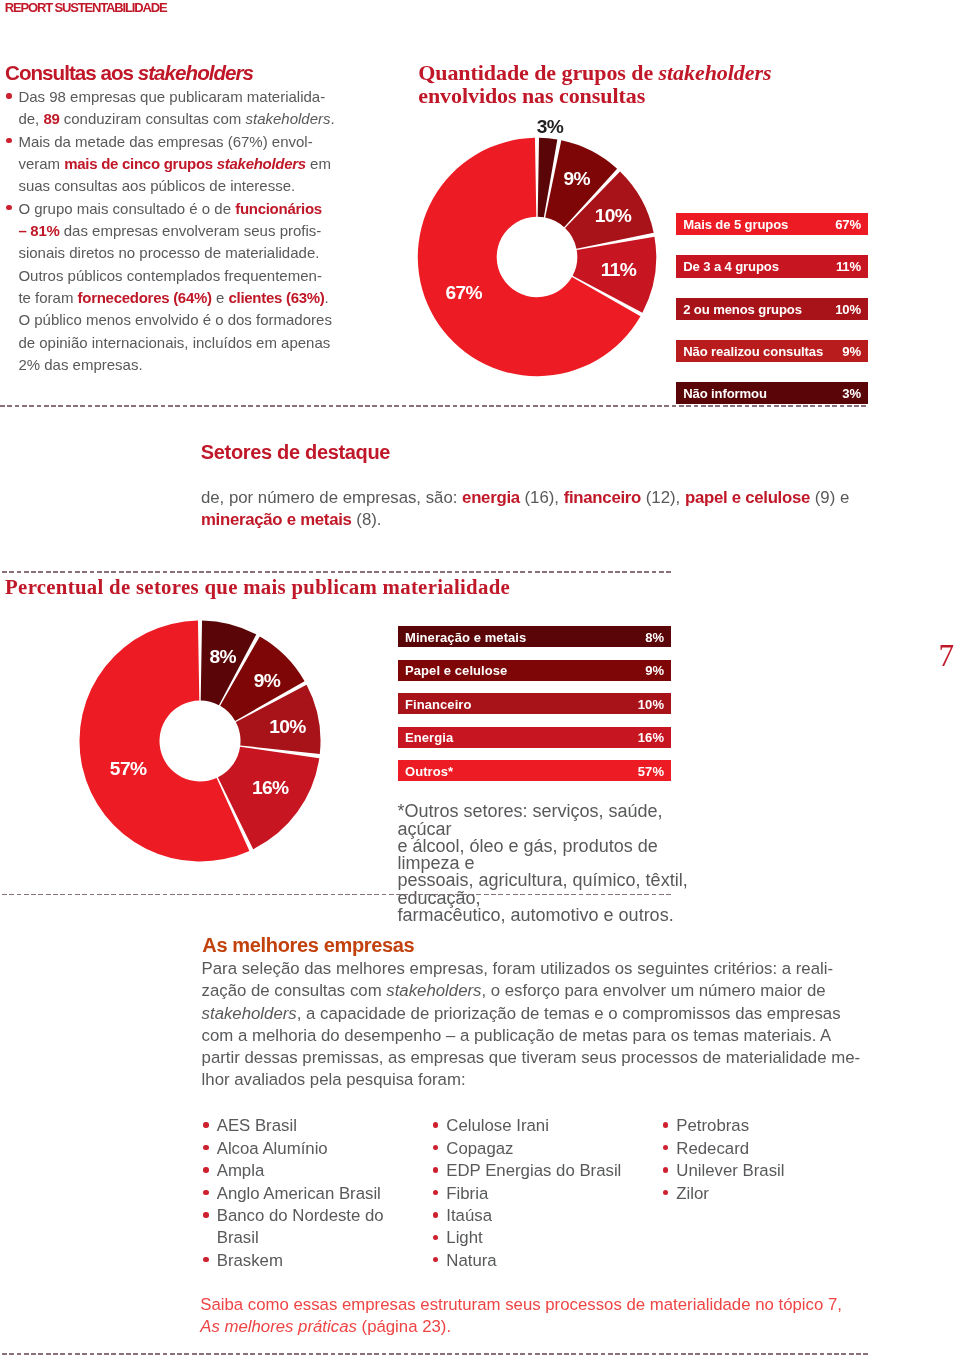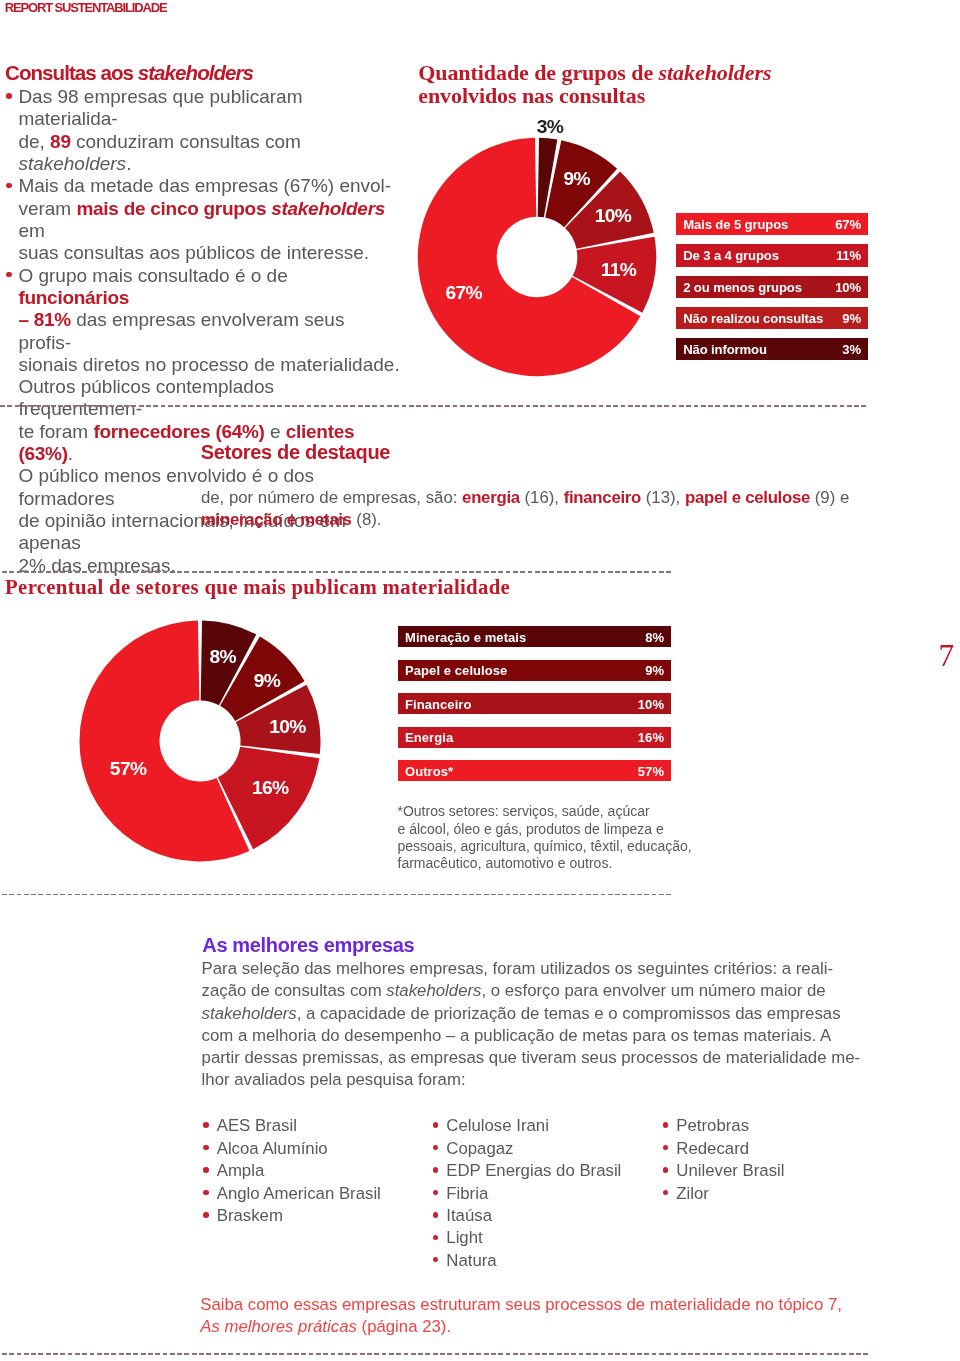--- a/index.html
+++ b/index.html
@@ -16,53 +16,53 @@
 
 .rule{height:1.4px;background-image:repeating-linear-gradient(to right,
  #8A7078 0px,#8A7078 4.8px,rgba(255,255,255,0) 4.8px,rgba(255,255,255,0) 7.3px);}
 #rule1{left:0px;top:405.3px;width:868px;}
 #rule2{left:2px;top:571.2px;width:668.5px;}
 #rule3{left:2px;top:893.8px;width:669px;}
 #rule4{left:2px;top:1353.4px;width:866.5px;}
 
 #h-consultas{left:5px;top:60.5px;font-size:20.6px;font-weight:bold;color:#C01828;letter-spacing:-0.98px;}
 
-#leftcol{left:1.9px;top:85.9px;width:400px;font-size:19px;line-height:22.33px;color:#58595B;}
+#leftcol{left:1.9px;top:85.9px;width:400px;font-size:15px;line-height:22.33px;color:#58595B;}
 #leftcol .li{position:relative;padding-left:16.5px;}
 .bullet-dot{position:absolute;width:5.4px;height:5.4px;border-radius:50%;background:#CE2130;}
 #leftcol .li .bullet-dot{left:4.4px;top:7.3px;}
 
 #c1-title{left:418.2px;top:60.5px;font-family:"Liberation Serif",serif;font-weight:bold;
  color:#C01828;font-size:22px;line-height:23.7px;letter-spacing:-0.07px;}
 
 #c1-svg{left:411.8px;top:132.2px;}
 #c1-legend{left:676px;top:213px;width:192px;}
-.legend-row{position:relative;height:22.3px;margin-bottom:9px;color:#ffffff;}
+.legend-row{position:relative;height:22.3px;margin-bottom:20px;color:#ffffff;}
 .legend-row .lab{position:absolute;left:7.2px;top:50%;transform:translateY(-50%);
  font-size:13.1px;font-weight:bold;white-space:nowrap;letter-spacing:-0.12px;}
 .legend-row .val{position:absolute;right:7px;top:50%;transform:translateY(-50%);
  font-size:13.1px;font-weight:bold;letter-spacing:-0.12px;}
 .pielab{position:absolute;font-weight:bold;white-space:nowrap;letter-spacing:-0.65px;
  transform:translate(-50%,-50%);color:#ffffff;}
 
 #h-setores{left:200.8px;top:441.4px;font-size:20px;font-weight:bold;color:#C01828;letter-spacing:-0.33px;}
 #p-setores{left:200.9px;top:465.2px;width:700px;font-size:16.8px;line-height:22.1px;color:#58595B;}
 
 #c2-title{left:5.1px;top:575.4px;font-family:"Liberation Serif",serif;font-weight:bold;
  color:#C01828;font-size:20.8px;letter-spacing:0.3px;}
 #c2-svg{left:72px;top:613px;}
 #c2-legend{left:397.9px;top:626.3px;width:272.7px;}
 #c2-legend .legend-row{height:21px;margin-bottom:12.5px;}
 #c2-legend .legend-row .lab{left:7.1px;font-size:13px;letter-spacing:0.08px;}
 #c2-legend .legend-row .val{right:6.5px;font-size:13px;letter-spacing:0.08px;}
-#c2-foot{left:397.5px;top:803.3px;width:300px;font-size:14px;line-height:17.25px;color:#58595B;}
+#c2-foot{left:397.5px;top:803.3px;width:300px;font-size:18px;line-height:17.25px;color:#58595B;}
 
 #pagenum{left:938.5px;top:638.2px;font-family:"Liberation Serif",serif;font-size:31.2px;color:#C01828;}
 
-#h-melhores{left:202.3px;top:934px;font-size:20px;font-weight:bold;color:#6d28d9;letter-spacing:-0.35px;}
+#h-melhores{left:202.3px;top:934px;font-size:20px;font-weight:bold;color:#c2410c;letter-spacing:-0.35px;}
 #p-melhores{left:201.6px;top:958.4px;width:700px;font-size:16.8px;line-height:22.1px;color:#58595B;}
 
 .complist{font-size:16.8px;line-height:22.4px;color:#58595B;}
 .complist .ci{position:relative;padding-left:11.3px;}
 .complist .ci .bullet-dot{left:-2.1px;top:7.2px;}
 #cl1{left:205.4px;top:1115.3px;width:190px;}
 #cl2{left:435px;top:1115.3px;width:215px;}
 #cl3{left:665px;top:1115.3px;width:200px;}
 
 #p-footer{left:200.2px;top:1293.9px;width:700px;font-size:16.8px;line-height:22.3px;color:#ef4444;}
@@ -143,21 +143,21 @@
       <span class="lab">Não informou</span>
       <span class="val">3%</span>
     </div>
   </div>
 
 <div class="abs rule" id="rule1"></div>
 
 <div class="abs" id="h-setores">Setores de destaque</div>
 <div class="abs" id="p-setores">
   <br>
-  <span>de, por número de empresas, são: </span><b class="red">energia</b><span> (16), </span><b class="red">financeiro</b><span> (13), </span><b class="red">papel e celulose</b><span> (9) e</span><br>
+  <span>de, por número de empresas, são: </span><b class="red">energia</b><span> (16), </span><b class="red">financeiro</b><span> (12), </span><b class="red">papel e celulose</b><span> (9) e</span><br>
   <b class="red">mineração e metais</b><span> (8).</span>
 </div>
 
 <div class="abs rule" id="rule2"></div>
 
 <div class="abs" id="c2-title">Percentual de setores que mais publicam materialidade</div>
 <svg class="abs" id="c2-svg" width="256" height="256" viewBox="0 0 256 256">
     <path d="M 130.05 7.52 A 120.5 120.5 0 0 1 184.25 21.43 L 146.90 92.18 A 40.5 40.5 0 0 0 128.69 87.51 Z" fill="#5A0507"></path>
     <path d="M 187.84 23.41 A 120.5 120.5 0 0 1 232.59 68.16 L 163.15 107.89 A 40.5 40.5 0 0 0 148.11 92.85 Z" fill="#7E0606"></path>
     <path d="M 234.57 71.75 A 120.5 120.5 0 0 1 247.79 141.07 L 168.26 132.39 A 40.5 40.5 0 0 0 163.82 109.10 Z" fill="#A81219"></path>
@@ -212,20 +212,21 @@
   <span>com a melhoria do desempenho – a publicação de metas para os temas materiais. A</span><br>
   <span>partir dessas premissas, as empresas que tiveram seus processos de materialidade me-</span><br>
   <span>lhor avaliados pela pesquisa foram:</span>
 </div>
 
 <div class="abs complist" id="cl1">
     <div class="ci"><span class="bullet-dot"></span><span>AES Brasil</span></div>
     <div class="ci"><span class="bullet-dot"></span><span>Alcoa Alumínio</span></div>
     <div class="ci"><span class="bullet-dot"></span><span>Ampla</span></div>
     <div class="ci"><span class="bullet-dot"></span><span>Anglo American Brasil</span></div>
+    <div class="ci"><span class="bullet-dot"></span><span>Banco do Nordeste do Brasil</span></div>
     <div class="ci"><span class="bullet-dot"></span><span>Braskem</span></div>
   </div>
 <div class="abs complist" id="cl2">
     <div class="ci"><span class="bullet-dot"></span><span>Celulose Irani</span></div>
     <div class="ci"><span class="bullet-dot"></span><span>Copagaz</span></div>
     <div class="ci"><span class="bullet-dot"></span><span>EDP Energias do Brasil</span></div>
     <div class="ci"><span class="bullet-dot"></span><span>Fibria</span></div>
     <div class="ci"><span class="bullet-dot"></span><span>Itaúsa</span></div>
     <div class="ci"><span class="bullet-dot"></span><span>Light</span></div>
     <div class="ci"><span class="bullet-dot"></span><span>Natura</span></div>

